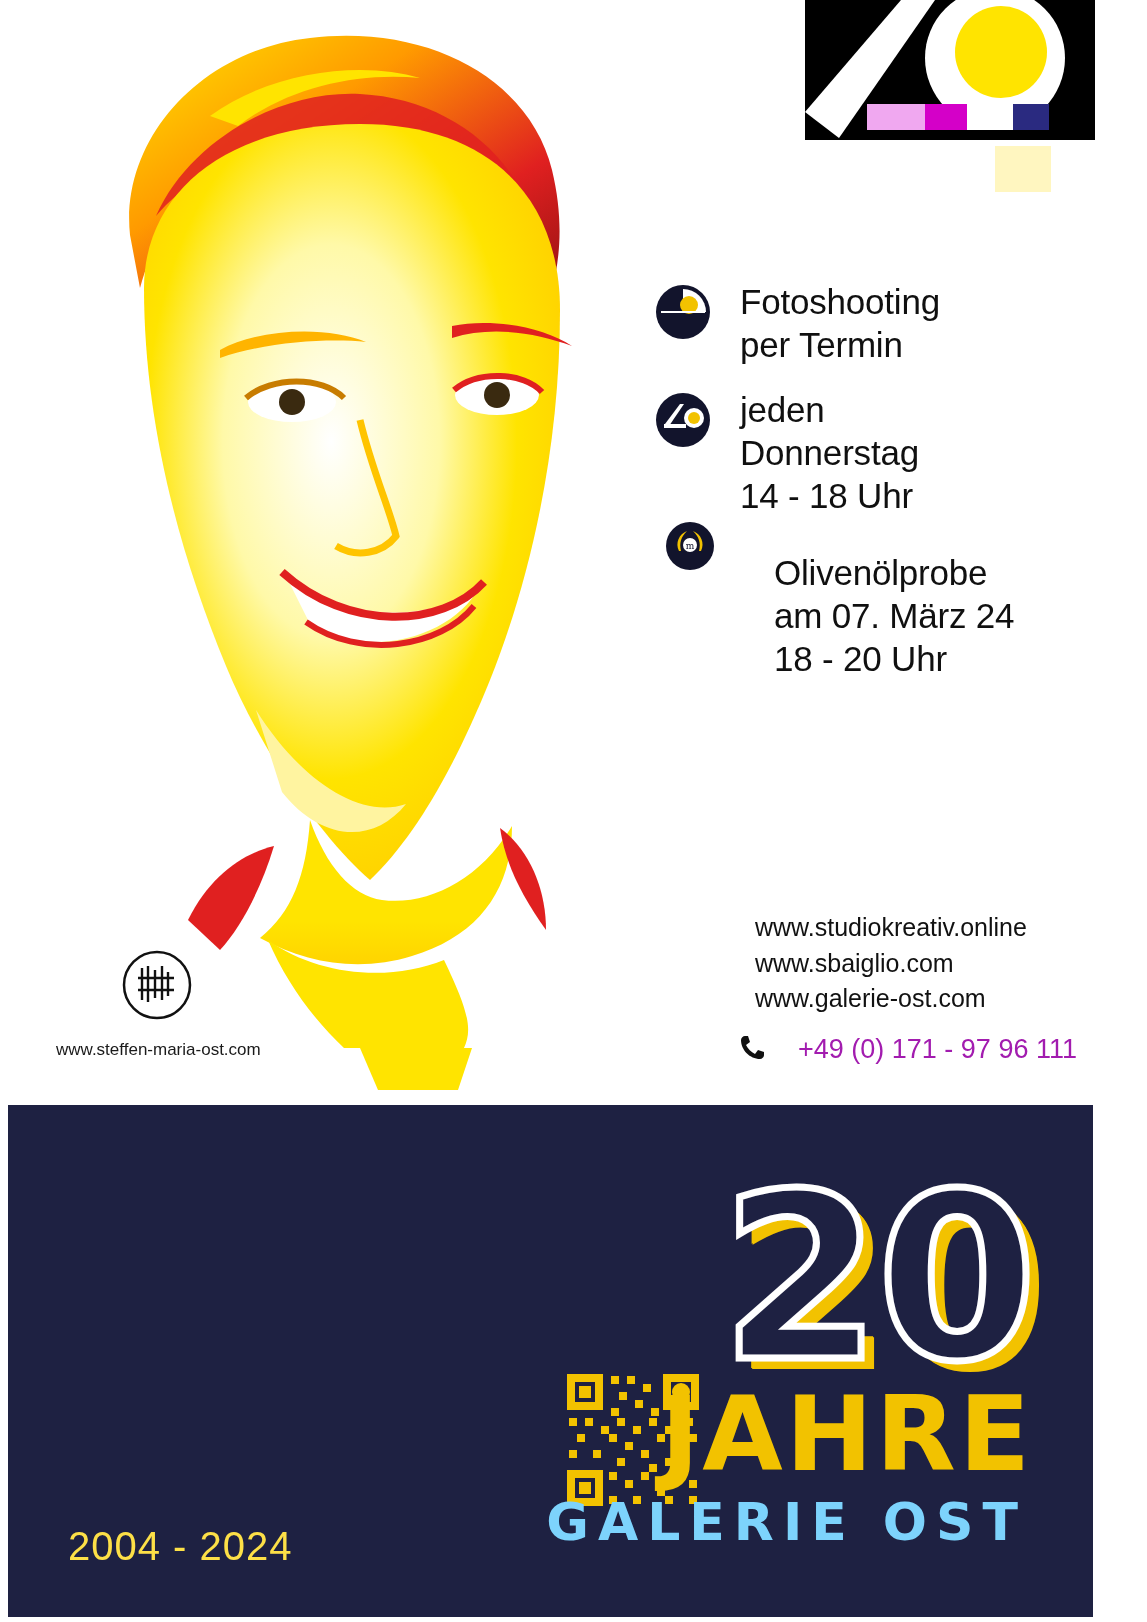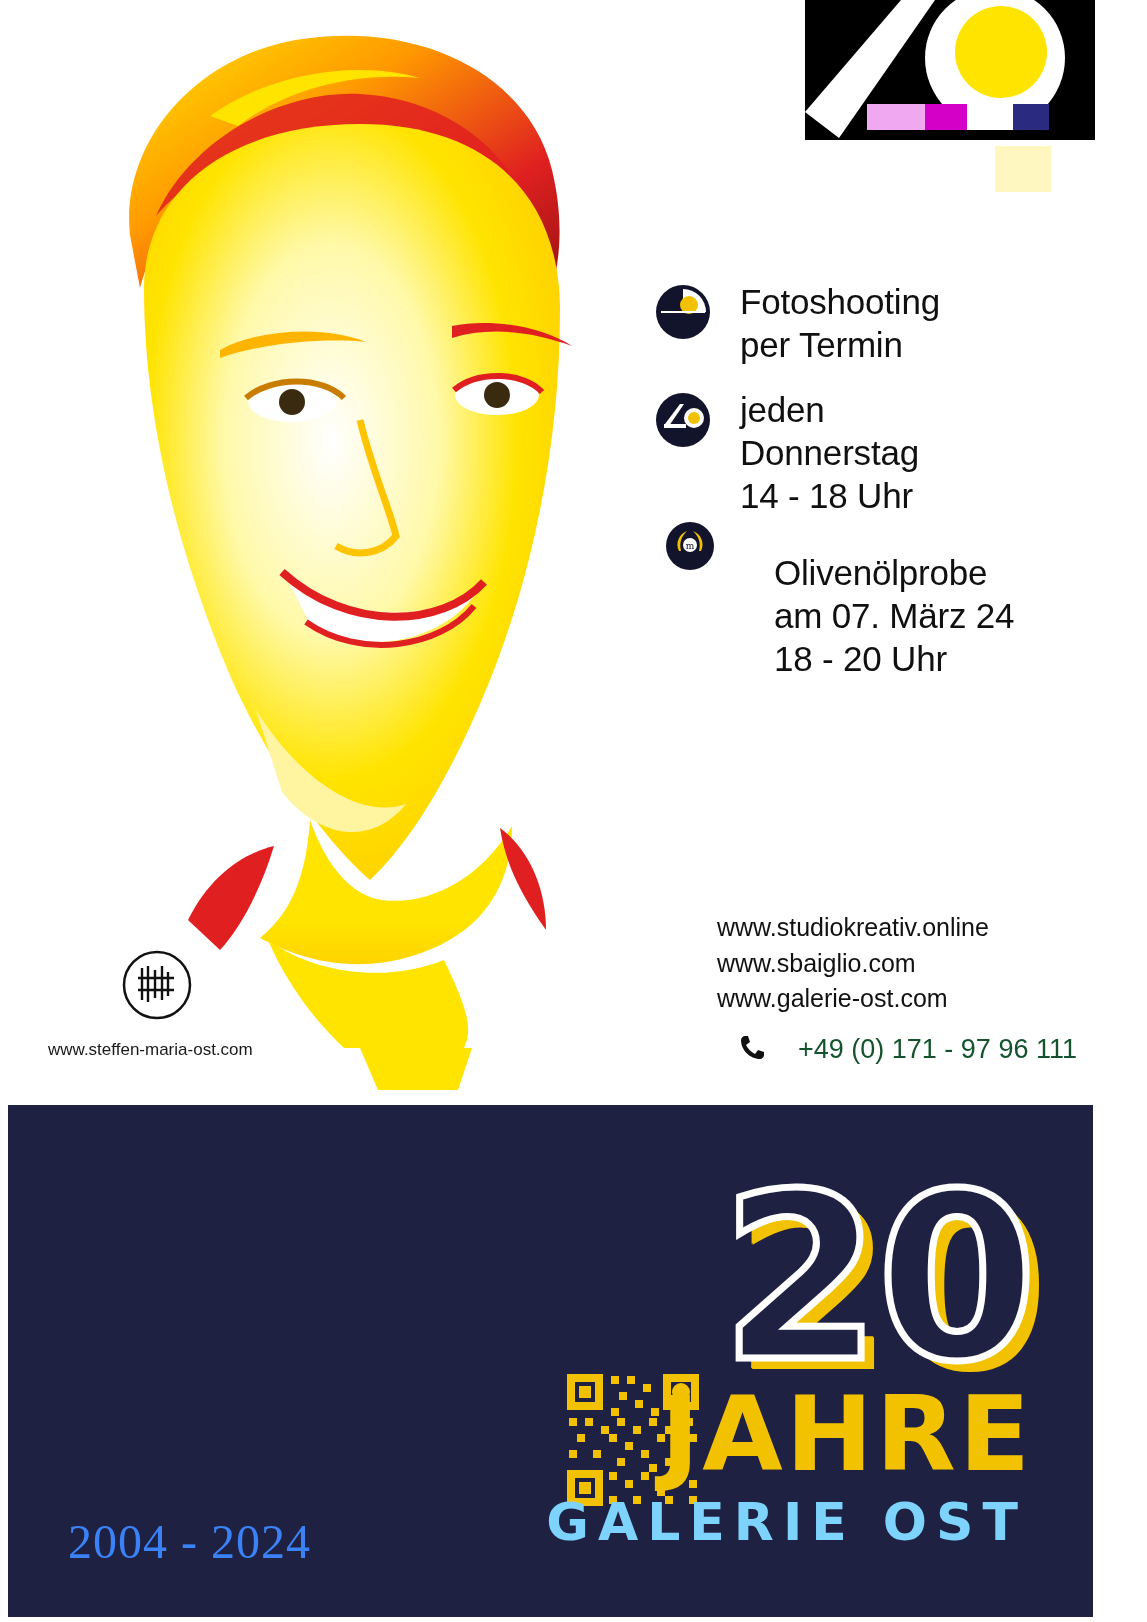--- a/index.html
+++ b/index.html
@@ -68,79 +68,78 @@
     line-height: 1.23;
     letter-spacing: -0.2px;
     color: #101010;
     font-weight: 400;
   }
   .info-text .ln { display: block; white-space: nowrap; }
 
   
   #websites {
     position: absolute;
-    left: 717px;
+    left: 755px;
     top: 910px;
     font-size: 25px;
     line-height: 1.42;
     color: #111111;
   }
   #websites .ln { display: block; white-space: nowrap; }
 
   
   #phone-row {
     position: absolute;
     left: 738px;
     top: 1032px;
     display: flex;
     align-items: center;
     gap: 30px;
   }
   #phone-number {
     font-size: 27px;
-    color: #14532d;
+    color: #a21caf;
     white-space: nowrap;
   }
 
   
   #artist-stamp {
     position: absolute;
     left: 122px;
     top: 950px;
     width: 70px;
     height: 70px;
   }
   #artist-site {
     position: absolute;
-    left: 48px;
+    left: 56px;
     top: 1040px;
     font-size: 17px;
     color: #1a1a1a;
     white-space: nowrap;
   }
 
   
   #poster-bottom {
     position: absolute;
     left: 8px;
     top: 1105px;
     width: 1085px;
     height: 512px;
     background: #1e2142;
   }
 
   #years-label {
     position: absolute;
     left: 60px;
     bottom: 48px;
-    font-size: 48px;
-    color: #3b82f6;
+    font-size: 40px;
+    color: #fde047;
     letter-spacing: 1px;
     white-space: nowrap;
-    font-family: Liberation Serif, serif;
   }
 
   
   #anniversary {
     position: absolute;
     right: 60px;
     top: 75px;
     width: 640px;
     text-align: right;
   }

